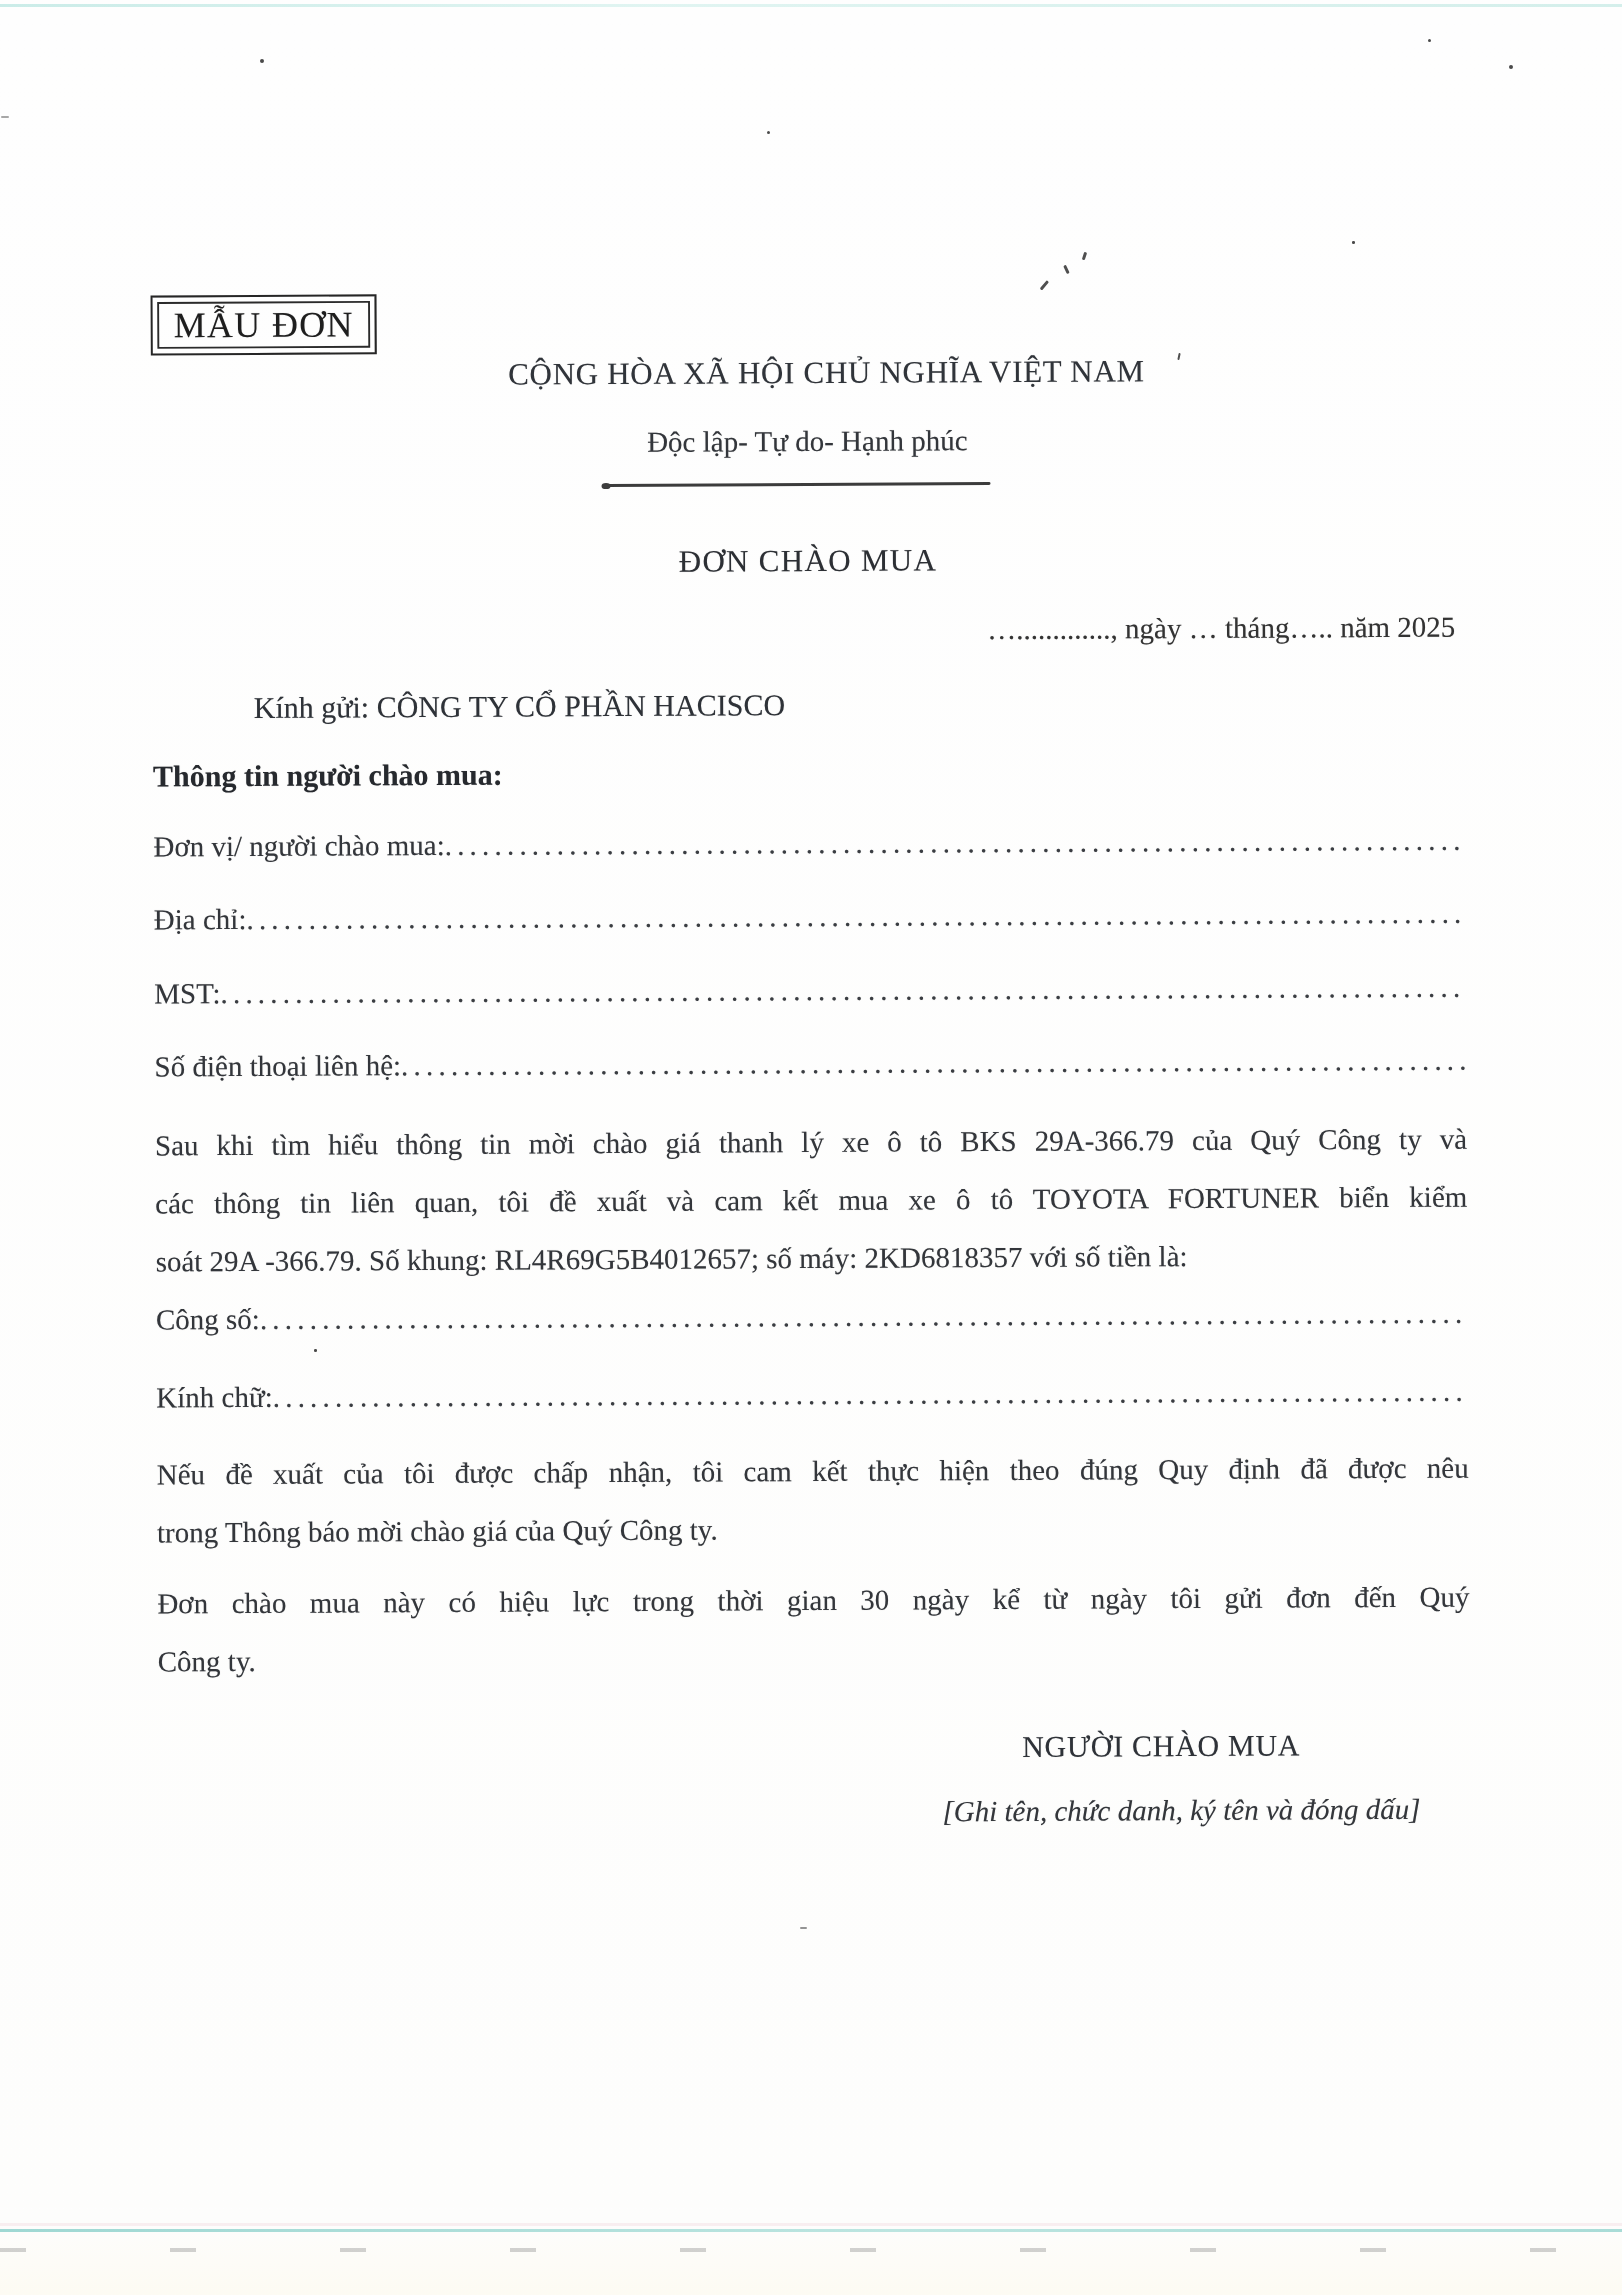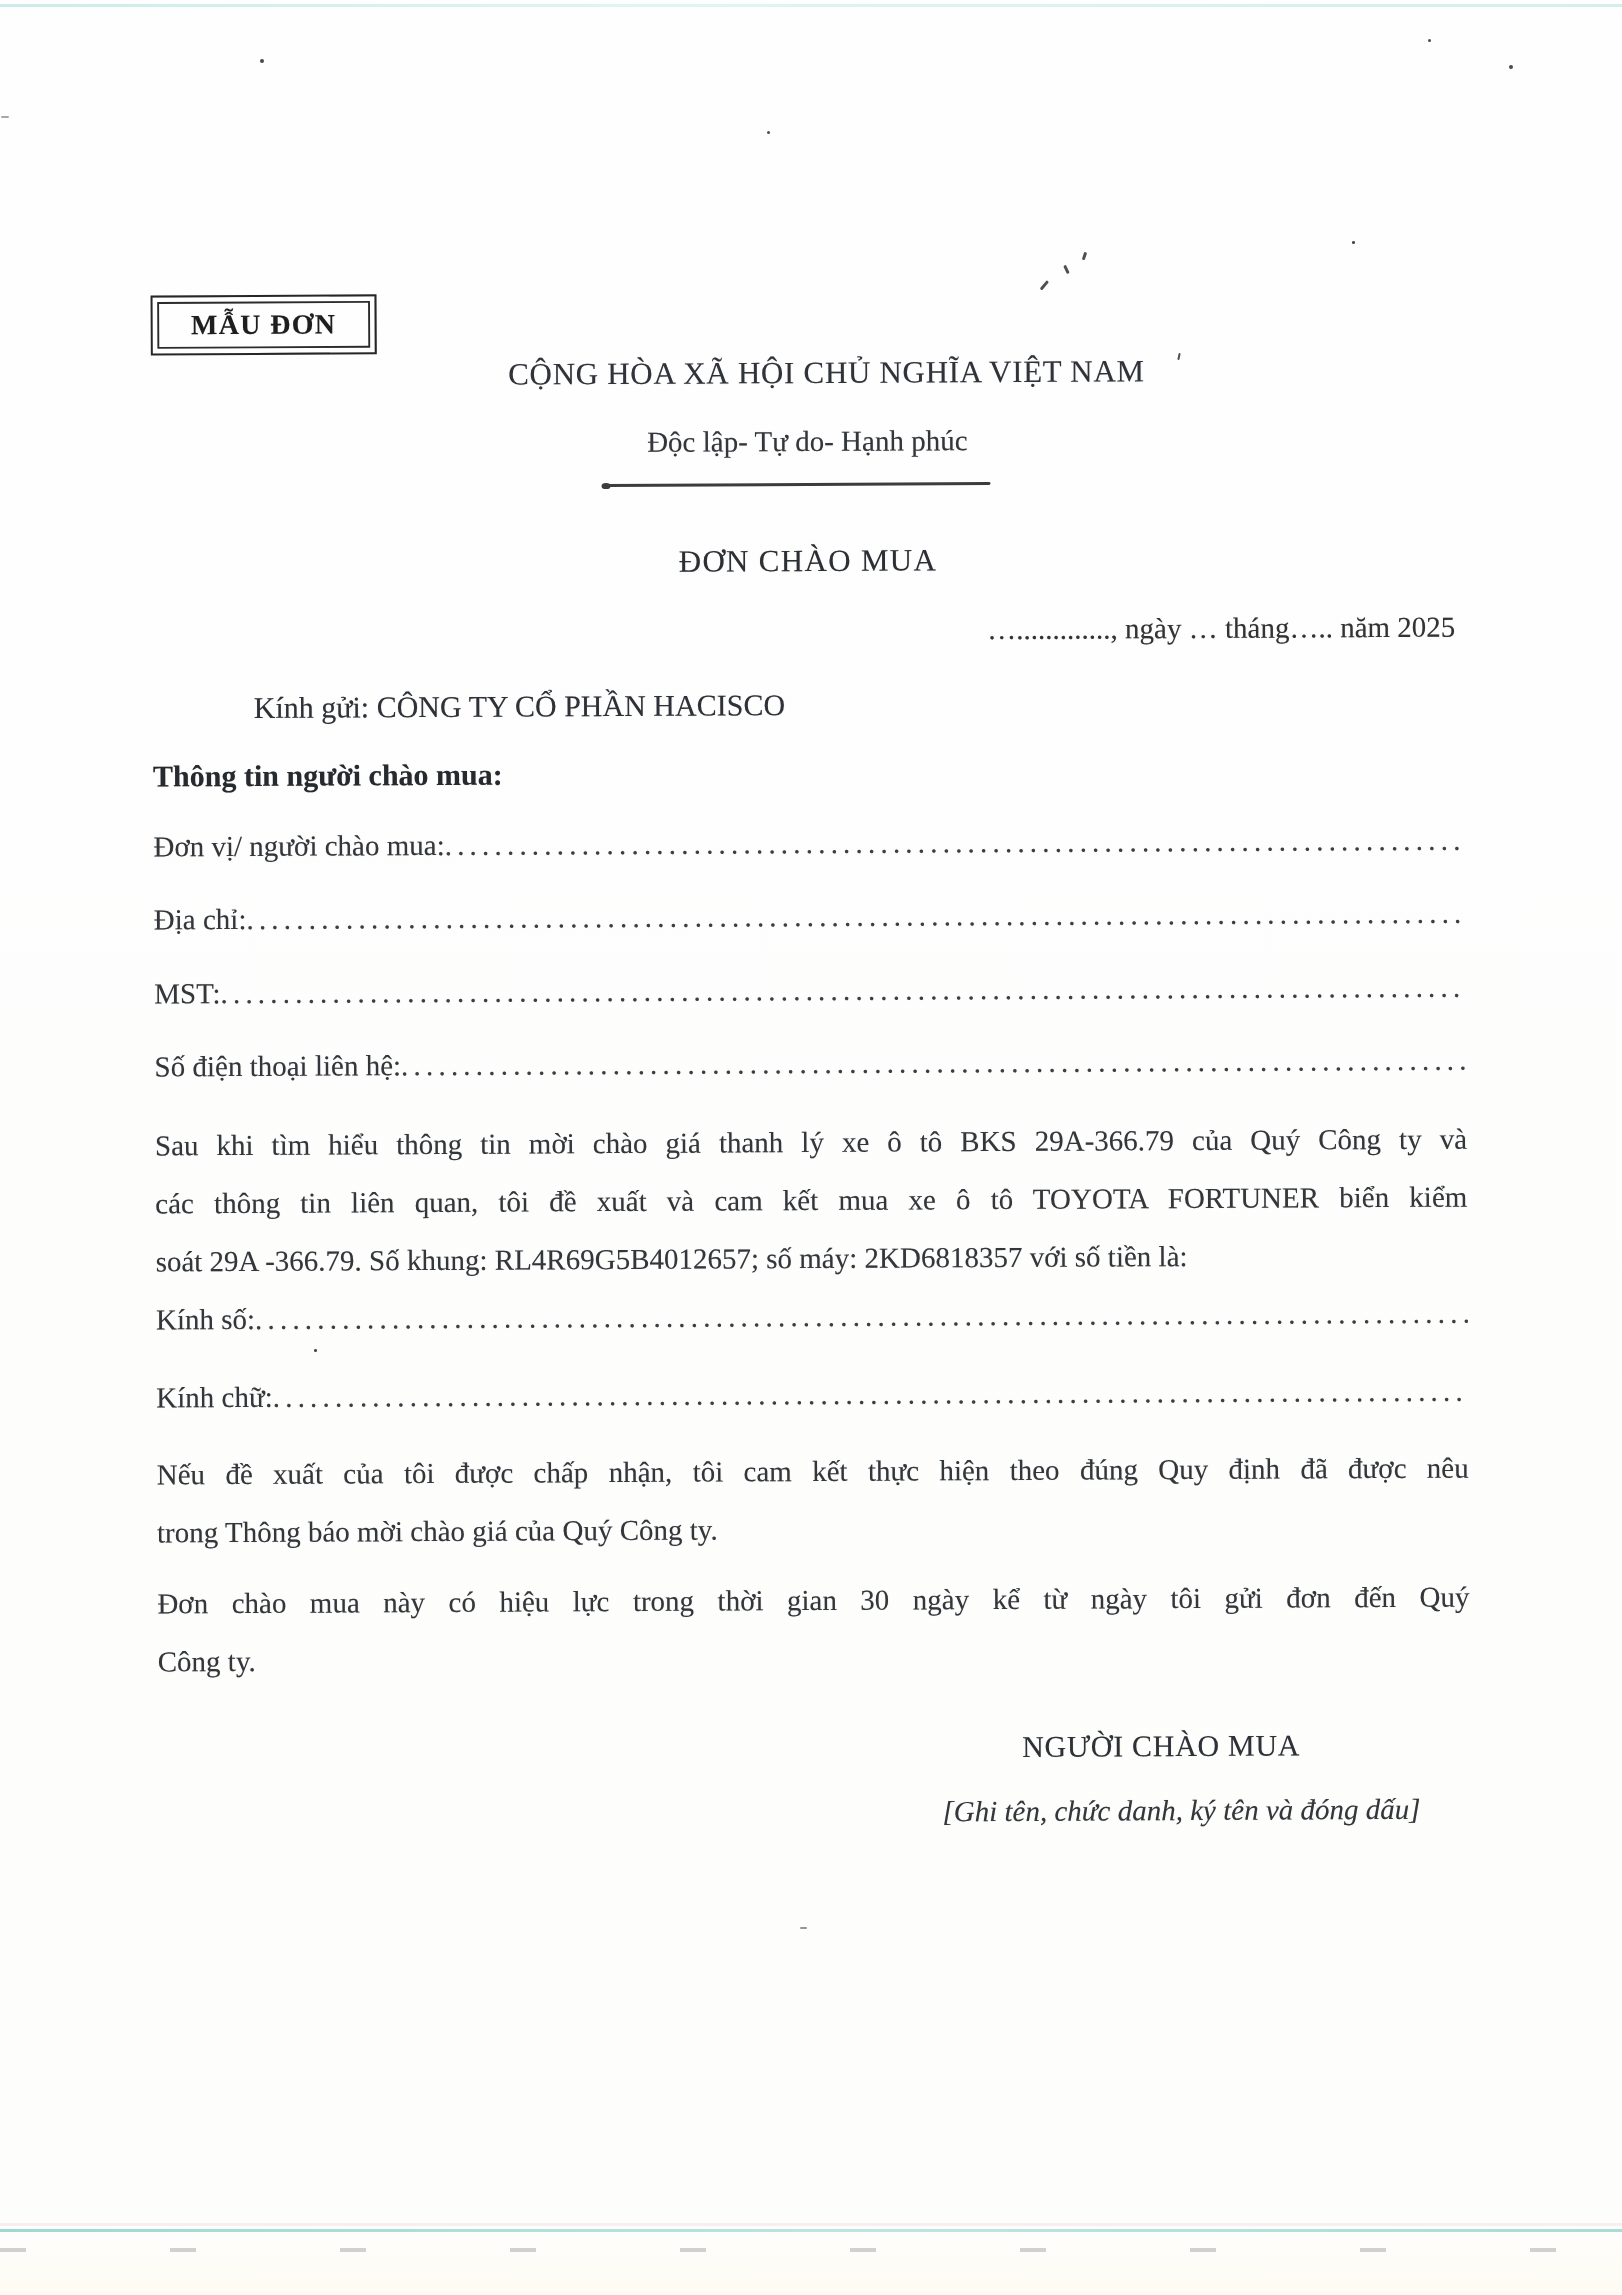--- a/index.html
+++ b/index.html
@@ -10,21 +10,21 @@
   }
   .doc{position:absolute;inset:0;transform:rotate(-0.3deg);text-shadow:0 0 0.8px rgba(45,45,45,.35);}
   .abs{position:absolute;}
   
   .badge{
     position:absolute;left:155px;top:292px;width:226px;height:60px;
     border:2.6px solid #262626;box-sizing:border-box;
     box-shadow:inset 0 0 0 4.6px #ffffff, inset 0 0 0 6.5px #2b2b2b;
     display:flex;align-items:center;justify-content:center;
   }
-  .badge span{font-weight:bold;font-size:28px;letter-spacing:1.3px;color:#1e1e1e;}
+  .badge span{font-weight:normal;font-size:36px;letter-spacing:1.3px;color:#1e1e1e;}
   .h1{left:0;right:0;top:355px;text-align:center;font-size:31px;letter-spacing:0.7px;color:#30343a;padding-left:39px;}
   .h2{left:0;right:0;top:425px;text-align:center;font-size:29px;color:#33363b;}
   .rule{left:609px;top:483px;width:385px;height:3.3px;background:#3c3c3c;border-radius:2px;}
   .rule::before{content:"";position:absolute;left:-3.9px;top:-1.3px;width:9.2px;height:5.9px;background:#3c3c3c;border-radius:50%;}
   .title{left:0;right:0;top:543px;text-align:center;font-size:31px;letter-spacing:1.3px;color:#2c2f34;}
   .date{right:164px;top:614px;font-size:29px;color:#333;}
   .salutation{left:256px;top:688px;font-size:30px;color:#2e3238;}
   .sect{left:155px;top:756px;font-size:30px;font-weight:bold;color:#26292e;}
   .field{position:absolute;left:155px;width:1312px;display:flex;align-items:baseline;font-size:29px;line-height:34px;color:#33363b;}
   .flabel{white-space:nowrap;}
@@ -84,21 +84,21 @@
         <span class="dots">........................................................................................................................</span>
     </div>
 
     <div class="para" style="top:1113px;">
       <div class="pline">Sau khi tìm hiểu thông tin mời chào giá thanh lý xe ô tô BKS 29A-366.79 của Quý Công ty và</div>
       <div class="pline">các thông tin liên quan, tôi đề xuất và cam kết mua xe ô tô TOYOTA FORTUNER biển kiểm</div>
       <div class="pline last">soát 29A -366.79. Số khung: RL4R69G5B4012657; số máy: 2KD6818357 với số tiền là:</div>
     </div>
 
     <div class="field" style="top:1299px;">
-      <span class="flabel">Kính số: </span>
+      <span class="flabel">Công số: </span>
         <span class="dots">........................................................................................................................</span>
     </div>
     <div class="field" style="top:1377px;">
       <span class="flabel">Kính chữ: </span>
         <span class="dots">........................................................................................................................</span>
     </div>
 
     <div class="para" style="top:1442px;">
       <div class="pline">Nếu đề xuất của tôi được chấp nhận, tôi cam kết thực hiện theo đúng Quy định đã được nêu</div>
       <div class="pline last">trong Thông báo mời chào giá của Quý Công ty.</div>

